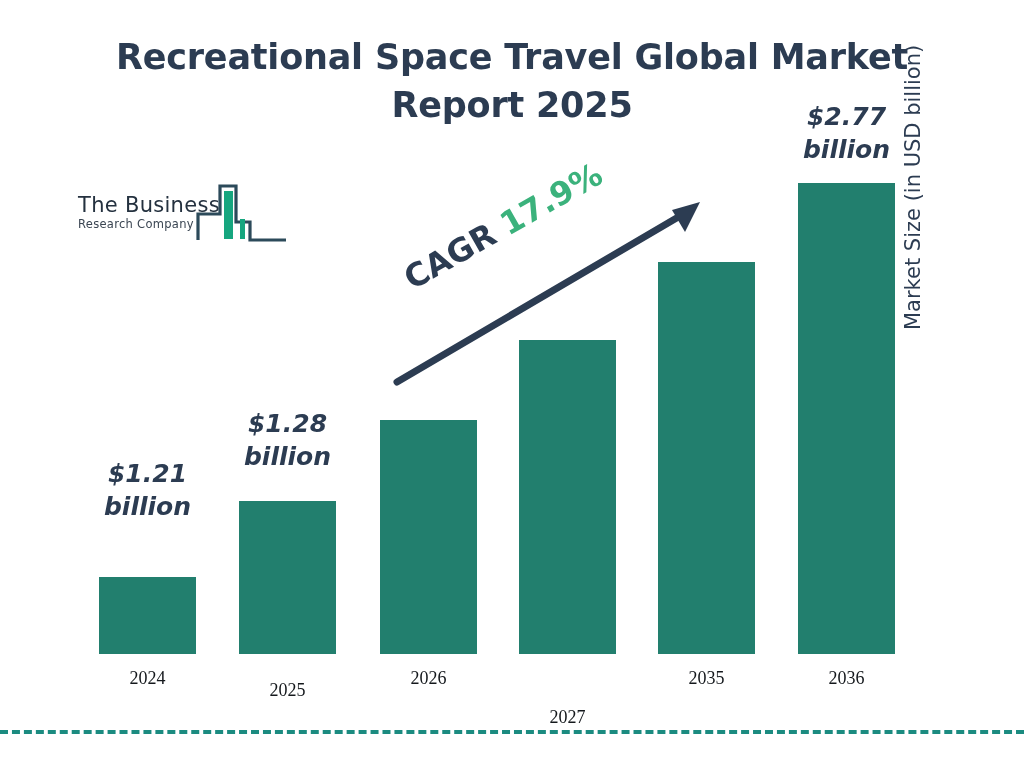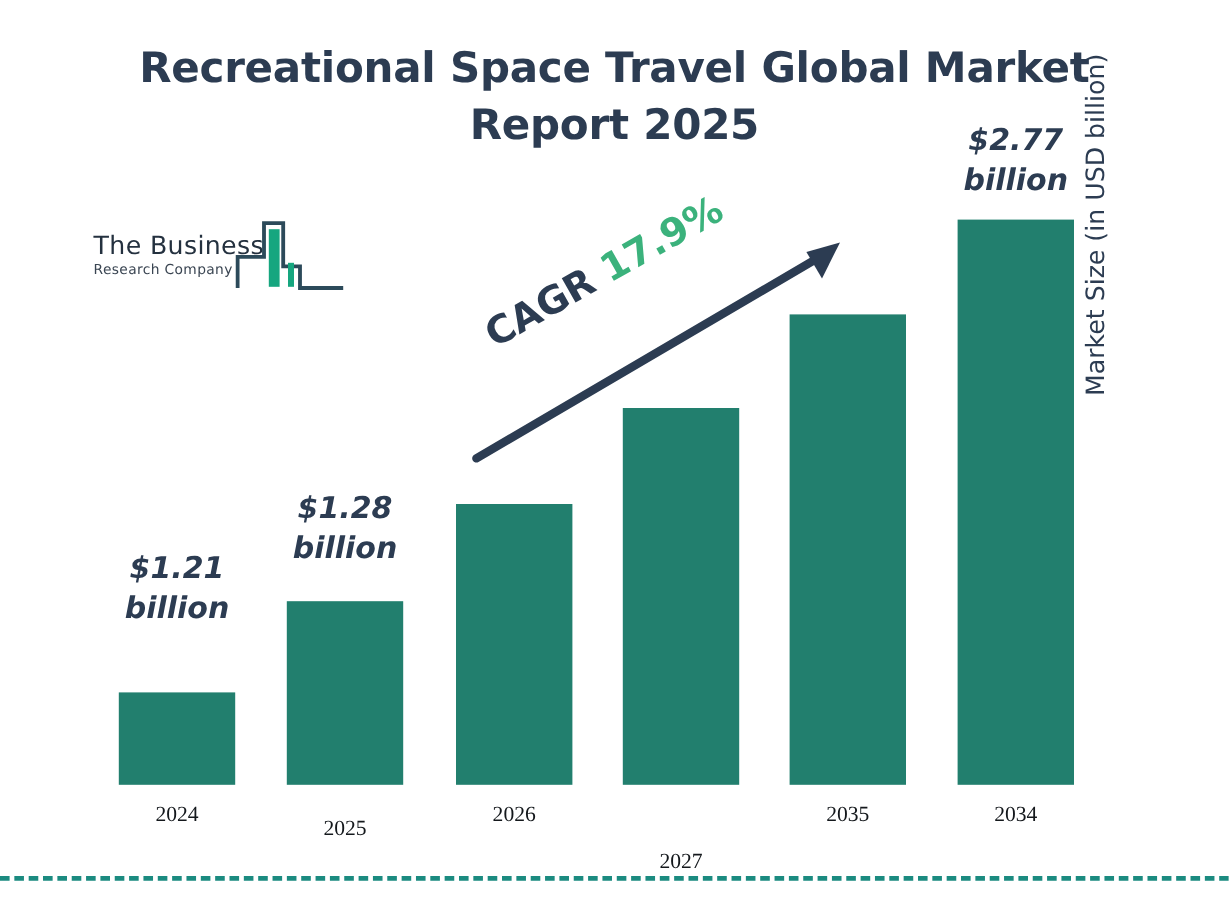--- a/index.html
+++ b/index.html
@@ -178,21 +178,21 @@
   <div class="bar-label" style="left:217px; top:407px; width:141px;">$1.28
 billion</div>
   <div class="bar-label" style="left:776px; top:100px; width:141px;">$2.77
 billion</div>
 
   <div class="tick-label" style="left:99px; top:663px; width:97px;">2024</div>
   <div class="tick-label" style="left:239px; top:663px; width:97px;margin-top:12px;">2025</div>
   <div class="tick-label" style="left:380px; top:663px; width:97px;">2026</div>
   <div class="tick-label" style="left:519px; top:702px; width:97px;">2027</div>
   <div class="tick-label" style="left:658px; top:663px; width:97px;">2035</div>
-  <div class="tick-label" style="left:798px; top:663px; width:97px;">2034</div>
+  <div class="tick-label" style="left:798px; top:663px; width:97px;">2036</div>
 
   <svg id="cagr-arrow" viewBox="0 0 340 215">
     <line x1="17" y1="197" x2="300" y2="31" stroke="#2c3c52" stroke-width="7" stroke-linecap="round"></line>
     <polygon points="320,17 292,25 305,47" fill="#2c3c52"></polygon>
   </svg>
 
   <div id="cagr-label">
     <span id="cagr-word">CAGR</span><span>&nbsp;</span><span id="cagr-value">17.9%</span>
   </div>
 

